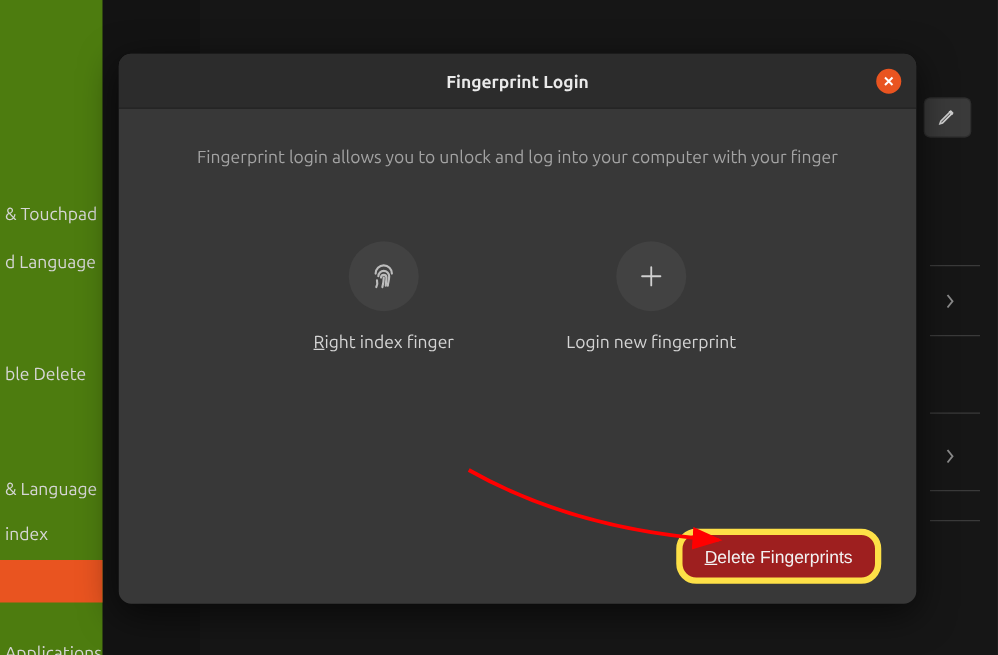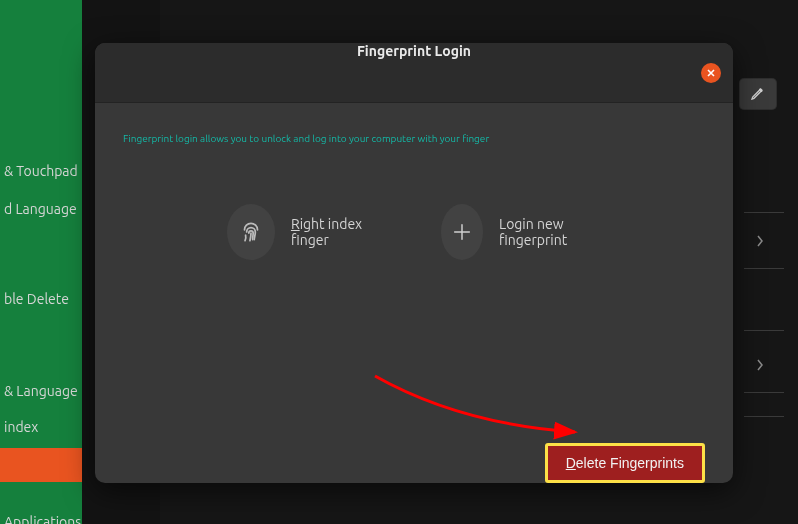--- a/index.html
+++ b/index.html
@@ -12,21 +12,21 @@
       background: #131313;
       overflow: hidden;
       position: relative;
     }
     
     .bg-sidebar {
       position: absolute;
       left: 0; top: 0;
       width: 82px;
       height: 524px;
-      background: #15803d;
+      background: #4d7c0f;
     }
     .sb-item {
       position: absolute;
       left: 0;
       width: 82px;
       height: 34px;
       display: flex;
       align-items: center;
       justify-content: flex-start;
       padding-left: 4px;
@@ -67,56 +67,58 @@
     .dialog {
       position: absolute;
       left: 95px; top: 43px;
       width: 638px; height: 440px;
       background: #383838;
       border-radius: 10px;
       box-shadow: 0 8px 30px rgba(0,0,0,0.6);
       overflow: hidden;
     }
     .dlg-header {
-      height: 60px;
+      height: 44px;
       background: #2c2c2c;
       border-bottom: 1px solid #232323;
       display: flex;
+      align-items: center;
       justify-content: center;
       position: relative;
     }
     .dlg-title { font-weight: 600; color: #eaeaea; font-size: 14px; }
     .dlg-close {
       position: absolute;
       right: 12px; top: 50%; transform: translateY(-50%);
       width: 20px; height: 20px;
       border-radius: 50%;
       background: #e95420;
       display: flex; align-items: center; justify-content: center;
       cursor: pointer;
     }
     .dlg-close svg { display: block; }
     .dlg-body {
       padding: 30px 28px 18px;
       height: calc(100% - 44px);
       position: relative;
     }
     .dlg-desc {
-      color: #14b8a6;
-      font-size: 10px;
+      text-align: center;
+      color: #a3a3a3;
+      font-size: 14px;
       margin-bottom: 60px;
     }
     .options {
       display: flex;
       justify-content: center;
       gap: 54px;
     }
     .opt {
       display: flex;
-      flex-direction: row;
+      flex-direction: column;
       align-items: center;
       gap: 16px;
       width: 160px;
     }
     .opt-icon {
       width: 56px; height: 56px;
       border-radius: 50%;
       background: #424242;
       display: flex; align-items: center; justify-content: center;
       color: #bcbcbc;
@@ -126,25 +128,25 @@
     .underline-first::first-letter { text-decoration: underline; }
     .dlg-footer {
       position: absolute;
       bottom: 16px; left: 0; right: 0;
       display: flex;
       justify-content: flex-end;
       padding-right: 28px;
     }
     .btn-danger {
       background: #9e1f1f;
-      border: 3px solid #fde047;
+      border: 5px solid #fde047;
       color: #f2f2f2;
       font-size: 14px;
       padding: 9px 18px;
-      border-radius: 3px;
+      border-radius: 16px;
       cursor: pointer;
     }
     
     .arrow {
       position: absolute;
       left: 370px; top: 364px;
       pointer-events: none;
     }
   </style>
 </head>

